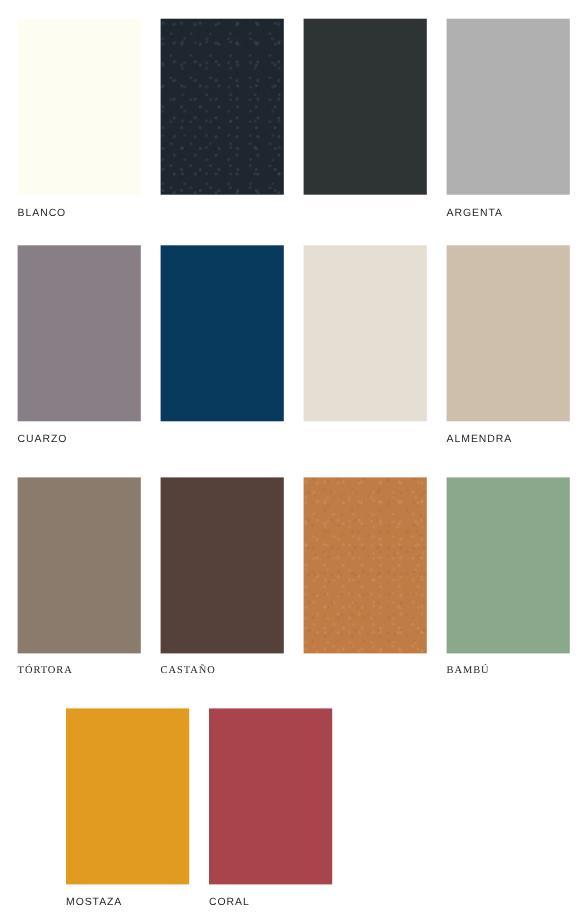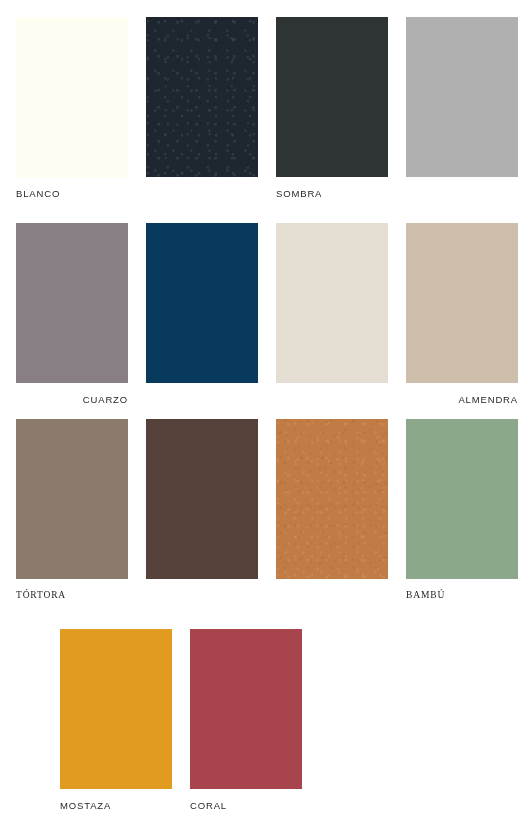--- a/index.html
+++ b/index.html
@@ -77,56 +77,57 @@
     text-transform: uppercase;
     line-height: 1;
     padding-top: 12px;
     padding-bottom: 0;
     white-space: nowrap;
     font-weight: 400;
   }
 
   
   .row-gap-1 .swatch-cell { padding-bottom: 24px; }
-  .row-gap-2 .swatch-cell { padding-bottom: 15px; text-align: right; }
+  .row-gap-2 .swatch-cell { padding-bottom: 30px; }
   .row-gap-3 .swatch-cell { padding-bottom: 28px; font-family: Liberation Serif, serif; }
   .row-gap-4 .swatch-cell { padding-bottom: 0px; padding-left: 44px; }
 </style>
 </head>
 <body>
 
 <div id="palette-board">
   <div class="swatch-grid">
       <div class="swatch-row row-gap-1"><div class="swatch-cell">
           <div class="swatch-chip" style="background: rgb(253, 253, 242);"></div>
           <div class="swatch-label">BLANCO</div>
         </div><div class="swatch-cell">
           <div class="swatch-chip textured" style="background: rgb(30, 38, 48);"></div>
         </div><div class="swatch-cell">
           <div class="swatch-chip" style="background: rgb(46, 52, 52);"></div>
-          <div class="swatch-label">SOMBRA</div>
         </div><div class="swatch-cell">
           <div class="swatch-chip" style="background: rgb(176, 176, 176);"></div>
+          <div class="swatch-label">ARGENTA</div>
         </div></div>
       <div class="swatch-row row-gap-2"><div class="swatch-cell">
           <div class="swatch-chip" style="background: rgb(136, 126, 133);"></div>
           <div class="swatch-label">CUARZO</div>
         </div><div class="swatch-cell">
           <div class="swatch-chip" style="background: rgb(7, 58, 92);"></div>
         </div><div class="swatch-cell">
           <div class="swatch-chip" style="background: rgb(228, 222, 211);"></div>
         </div><div class="swatch-cell">
           <div class="swatch-chip" style="background: rgb(206, 190, 172);"></div>
           <div class="swatch-label">ALMENDRA</div>
         </div></div>
       <div class="swatch-row row-gap-3"><div class="swatch-cell">
           <div class="swatch-chip" style="background: rgb(139, 123, 109);"></div>
           <div class="swatch-label">TÓRTORA</div>
         </div><div class="swatch-cell">
           <div class="swatch-chip" style="background: rgb(85, 64, 58);"></div>
+          <div class="swatch-label">CASTAÑO</div>
         </div><div class="swatch-cell">
           <div class="swatch-chip textured" style="background: rgb(193, 124, 69);"></div>
         </div><div class="swatch-cell">
           <div class="swatch-chip" style="background: rgb(139, 168, 140);"></div>
           <div class="swatch-label">BAMBÚ</div>
         </div></div>
       <div class="swatch-row row-gap-4"><div class="swatch-cell">
           <div class="swatch-chip" style="background: rgb(224, 155, 32);"></div>
           <div class="swatch-label">MOSTAZA</div>
         </div><div class="swatch-cell">

